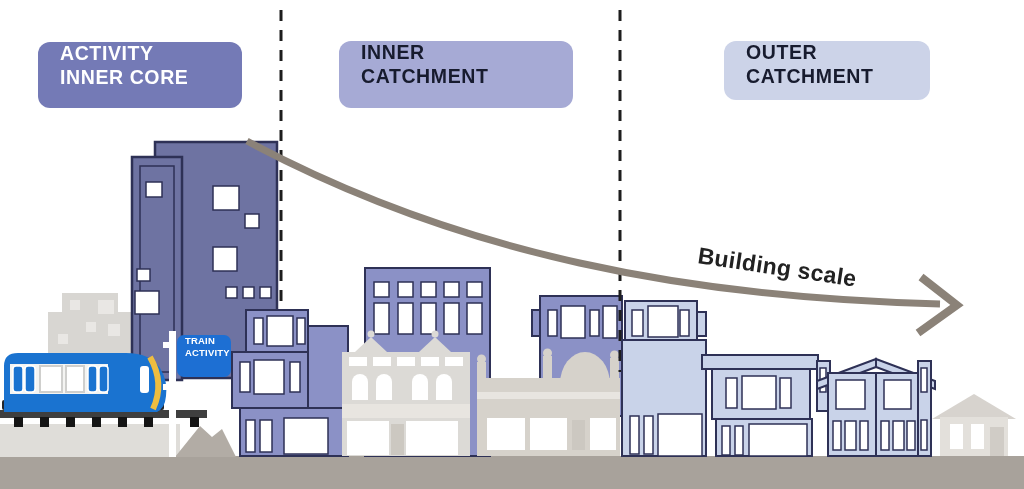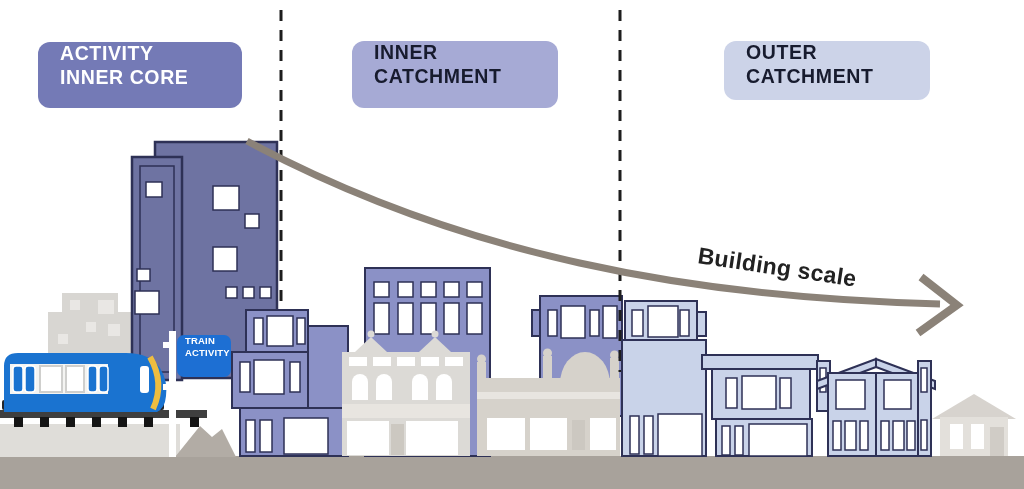--- a/index.html
+++ b/index.html
@@ -5,21 +5,21 @@
   html,body{margin:0;padding:0;background:#fff}
   .scene{position:relative;width:1024px;height:489px;background:#fff;overflow:hidden;
          font-family:"Liberation Sans",sans-serif}
   .scene svg{position:absolute;left:0;top:0}
 
   
   .badge{position:absolute;border-radius:12px;display:flex;flex-direction:column;
          justify-content:flex-start;padding-left:22px;font-weight:800;font-size:19.5px;
          line-height:1.22;letter-spacing:.6px;box-sizing:border-box}
   .badge-core {left:38px; top:42px;width:204px;height:66px;background:var(--badge-core-bg); color:var(--badge-core-text)}
-  .badge-inner{left:352px;top:41px;width:206px;height:67px;background:var(--badge-inner-bg);color:var(--badge-dark-text)}
+  .badge-inner{left:339px;top:41px;width:234px;height:67px;background:var(--badge-inner-bg);color:var(--badge-dark-text)}
   .badge-outer{left:724px;top:41px;width:206px;height:59px;background:var(--badge-outer-bg);color:var(--badge-dark-text)}
 
   
   .arrow-label{position:absolute;left:698px;top:242px;font-size:23px;font-weight:600;
                color:#222;transform:rotate(8.5deg);transform-origin:left center;
                letter-spacing:.3px;white-space:nowrap}
 
   
   .sign{position:absolute;left:177px;top:335px;width:54px;height:42px;border-radius:7px;
         background:var(--sign-bg);color:var(--sign-text);display:flex;flex-direction:column;

